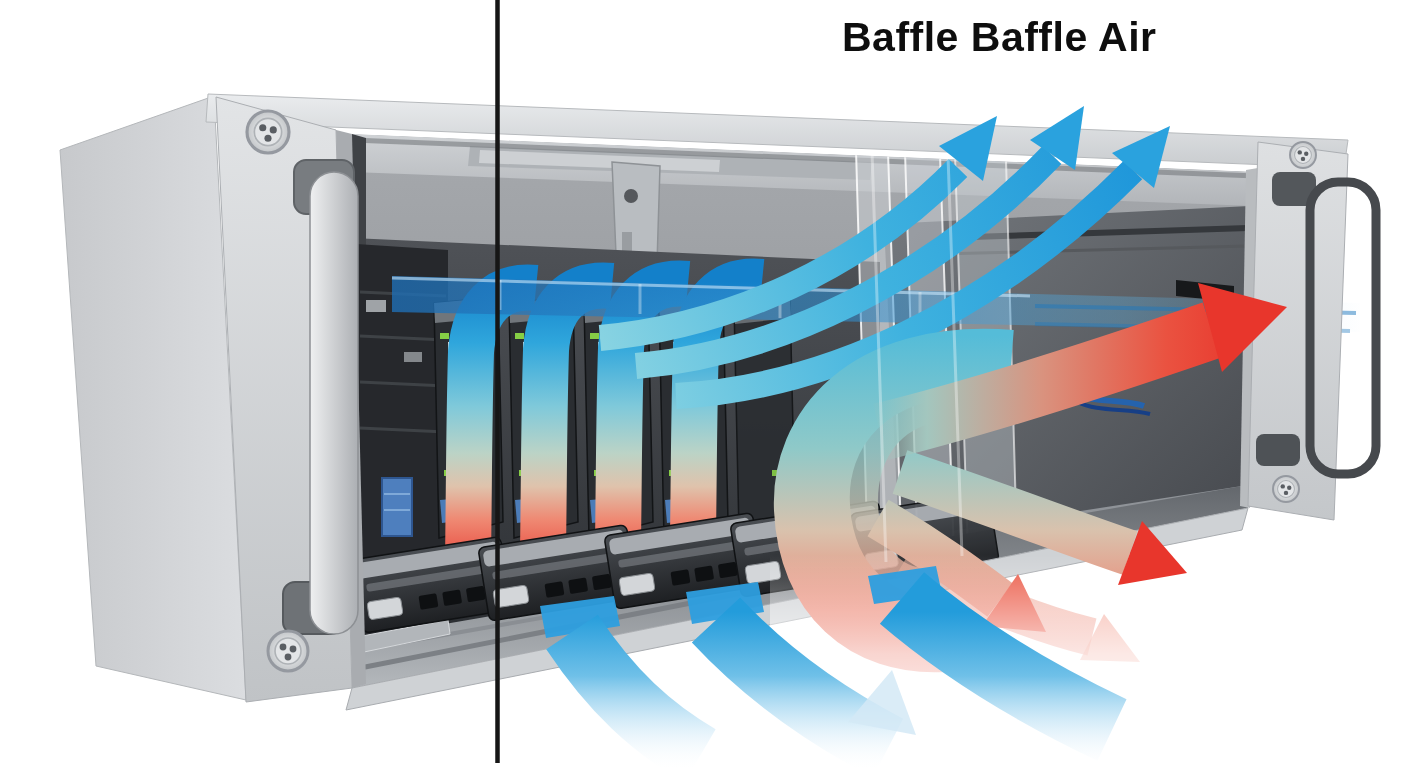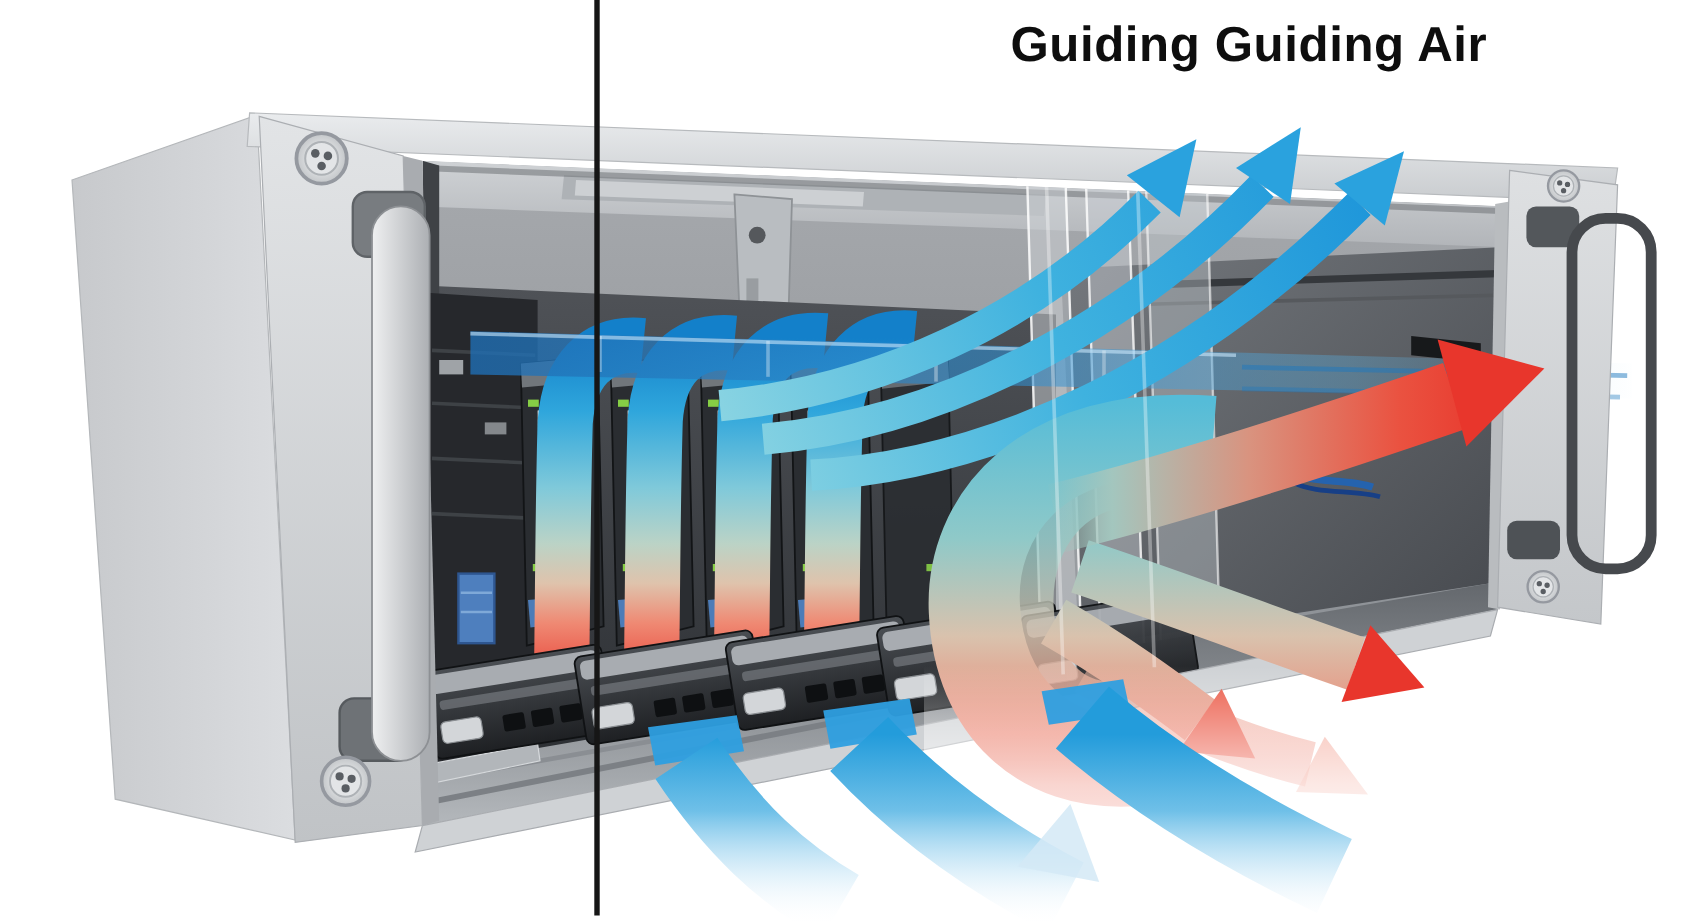--- a/index.html
+++ b/index.html
@@ -375,15 +375,15 @@
       <path stroke-width="62" d="M 572,632 C 612,692 652,728 700,756"></path>
       <path stroke-width="66" d="M 716,620 C 770,678 830,718 888,748"></path>
       <path stroke-width="68" d="M 902,598 C 965,652 1040,696 1112,730"></path>
     </g>
     <polygon points="916,735 848,722 892,670" fill="#D4E9F6" opacity="0.85"></polygon>
   </g>
 
   <line x1="497.5" y1="0" x2="497.5" y2="763" stroke="#161616" stroke-width="4.5"></line>
 </svg>
 
-<div class="figure-title">Guiding Guiding Air</div>
+<div class="figure-title">Baffle Baffle Air</div>
 
 </div>
 
 </body></html>

